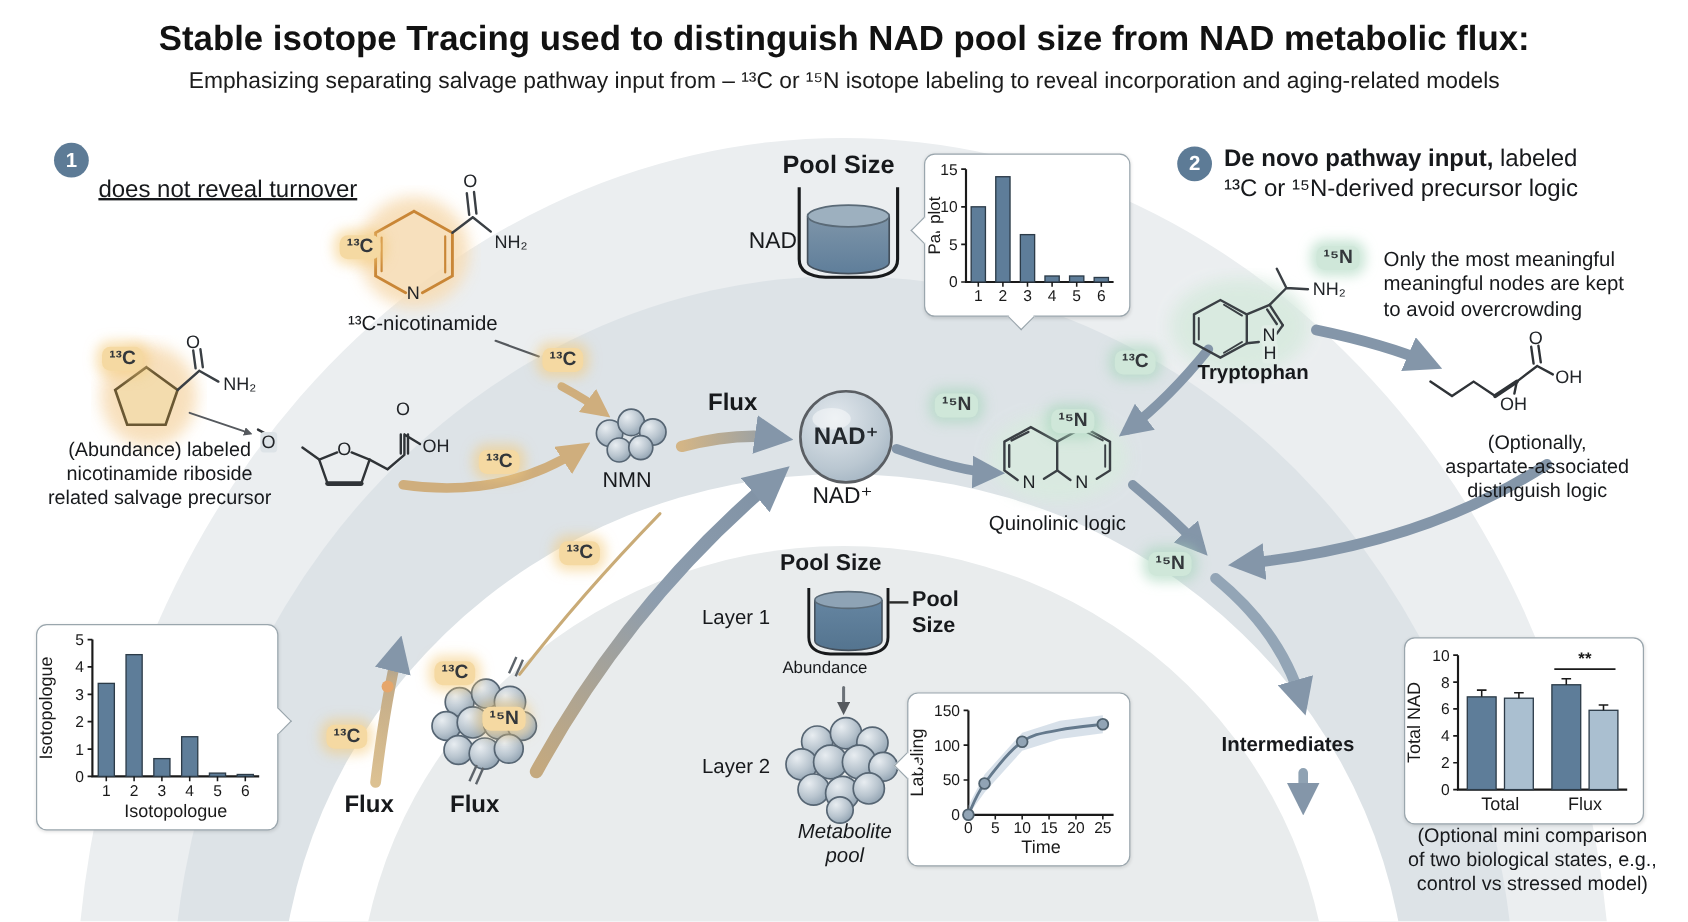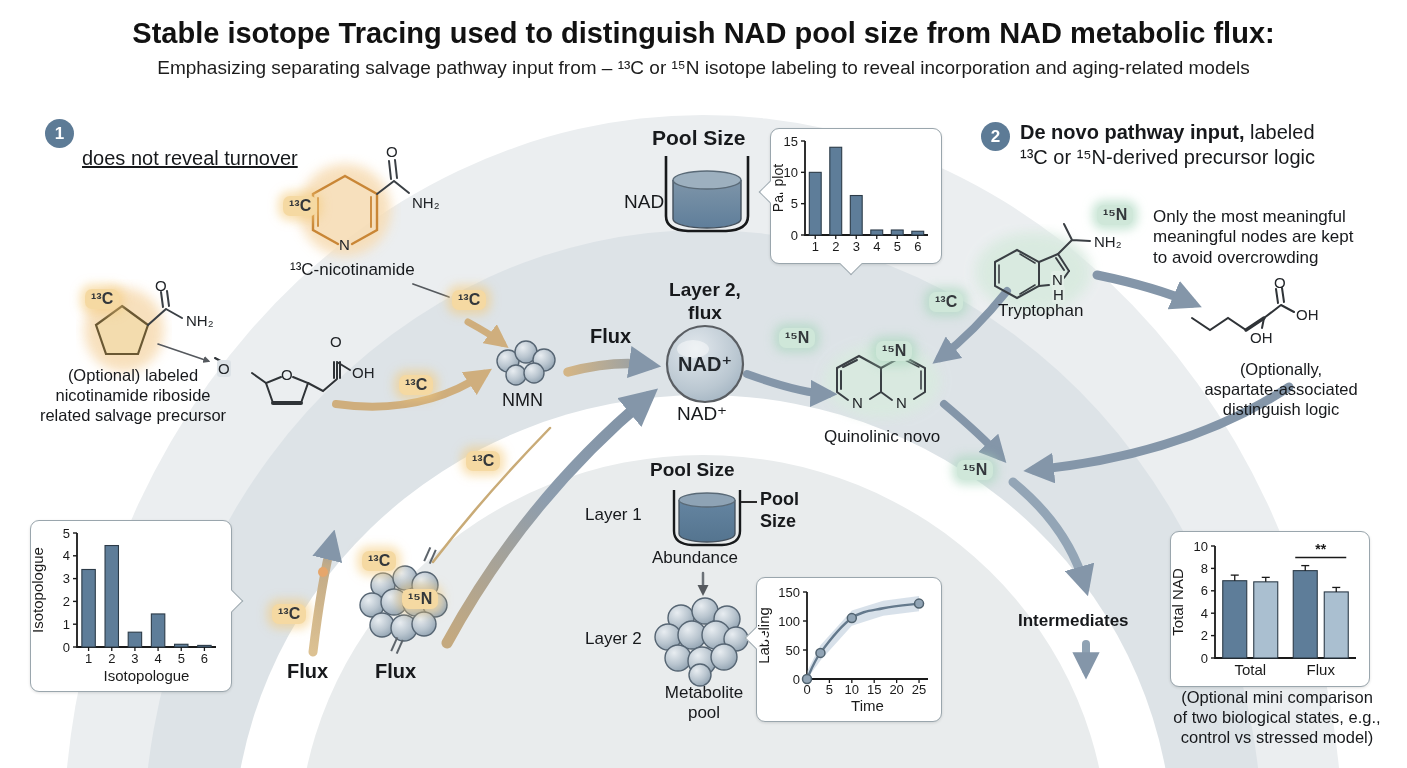--- a/index.html
+++ b/index.html
@@ -220,44 +220,42 @@
   <div class="lbl" style="left:82px;top:146px;font-size:20px;text-decoration:underline;">does not reveal turnover</div>
 
   <div class="numcirc" style="left:981px;top:122px;">2</div>
   <div class="lbl" style="left:1020px;top:120px;font-size:20px;"><span class="b">De novo pathway input,</span><span> labeled</span></div>
   <div class="lbl pre" style="left:1153px;top:207px;font-size:17px;">Only the most meaningful
 meaningful nodes are kept
 to avoid overcrowding</div>
   <div class="lbl" style="left:1020px;top:145px;font-size:20px;">¹³C or ¹⁵N-derived precursor logic</div>
 
   <div class="lbl" style="left:290px;top:260px;font-size:17px;">¹³C-nicotinamide</div>
-  <div class="lbl c" style="left:18px;top:366px;width:230px;font-size:16.5px;">(Optional) labeled
+  <div class="lbl c" style="left:18px;top:366px;width:230px;font-size:16.5px;">(Abundance) labeled
 nicotinamide riboside
 related salvage precursor</div>
   <div class="lbl" style="left:502px;top:390px;font-size:18px;">NMN</div>
   <div class="lbl b" style="left:590px;top:324px;font-size:20px;">Flux</div>
-  <div class="lbl c b" style="left:653px;top:279px;width:104px;font-size:19px;">Layer 2,
-flux</div>
   <div class="lbl nadtxt">NAD⁺</div>
   <div class="lbl" style="left:677px;top:403px;font-size:19px;">NAD⁺</div>
   <div class="lbl b" style="left:652px;top:125px;font-size:21px;">Pool Size</div>
   <div class="lbl" style="left:624px;top:191px;font-size:19px;">NAD</div>
-  <div class="lbl" style="left:998px;top:301px;font-size:17px;">Tryptophan</div>
-  <div class="lbl" style="left:824px;top:427px;font-size:17px;">Quinolinic novo</div>
+  <div class="lbl" style="left:998px;top:301px;font-size:17px;font-weight:bold;">Tryptophan</div>
+  <div class="lbl" style="left:824px;top:427px;font-size:17px;">Quinolinic logic</div>
   <div class="lbl c" style="left:1178px;top:360px;width:206px;font-size:16.5px;">(Optionally,
 aspartate-associated
 distinguish logic</div>
   <div class="lbl b" style="left:650px;top:459px;font-size:19px;">Pool Size</div>
   <div class="lbl" style="left:585px;top:505px;font-size:17px;">Layer 1</div>
   <div class="lbl b pre" style="left:760px;top:489px;font-size:18px;">Pool
 Size</div>
   <div class="tickline" style="left:741px;top:501px;width:16px;"></div>
-  <div class="lbl" style="left:652px;top:548px;font-size:17px;text-align:right;">Abundance</div>
+  <div class="lbl" style="left:652px;top:548px;font-size:14px;text-align:right;">Abundance</div>
   <div class="lbl" style="left:585px;top:629px;font-size:17px;">Layer 2</div>
-  <div class="lbl c" style="left:650px;top:683px;width:108px;font-size:17px;">Metabolite
+  <div class="lbl c" style="left:650px;top:683px;width:108px;font-size:17px;font-style:italic;">Metabolite
 pool</div>
   <div class="lbl" style="left:1018px;top:611px;font-size:17px;font-weight:bold;">Intermediates</div>
   <div class="lbl b" style="left:287px;top:659px;font-size:20px;">Flux</div>
   <div class="lbl b" style="left:375px;top:659px;font-size:20px;">Flux</div>
   <div class="lbl c" style="left:1148px;top:688px;width:258px;font-size:16.5px;">(Optional mini comparison
 of two biological states, e.g.,
 control vs stressed model)</div>
 
   <div class="badge orange" style="left:283px;top:196px;">¹³C</div>
   <div class="badge orange" style="left:85px;top:289px;">¹³C</div>

